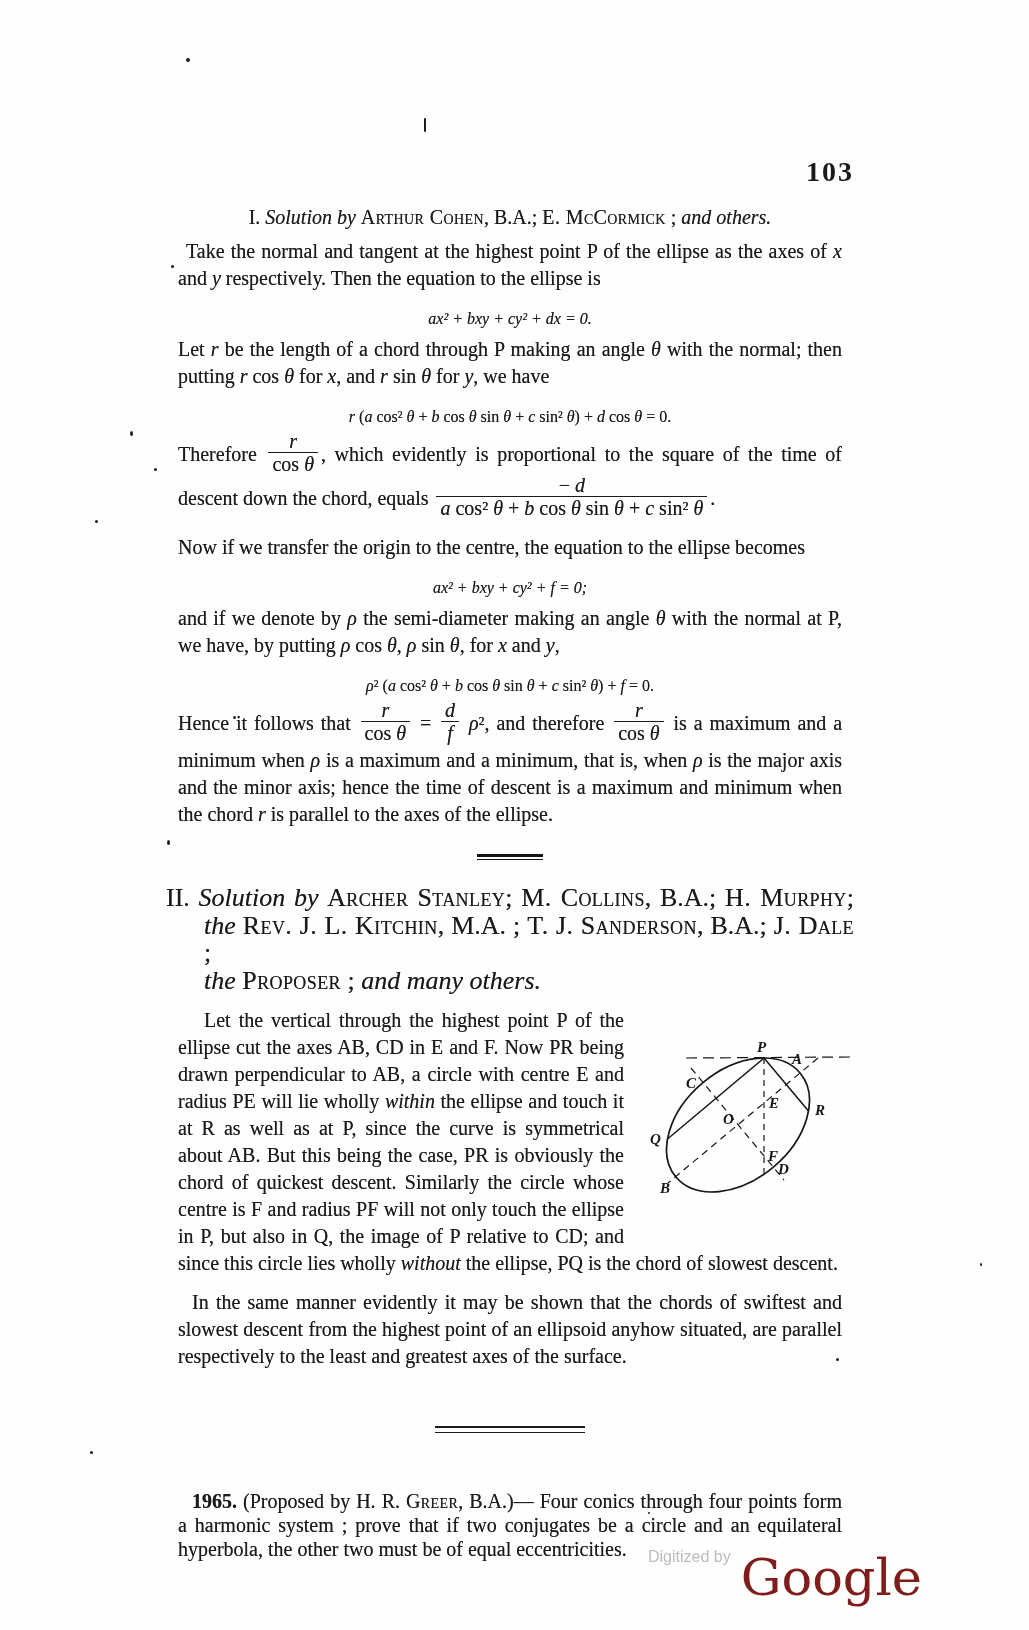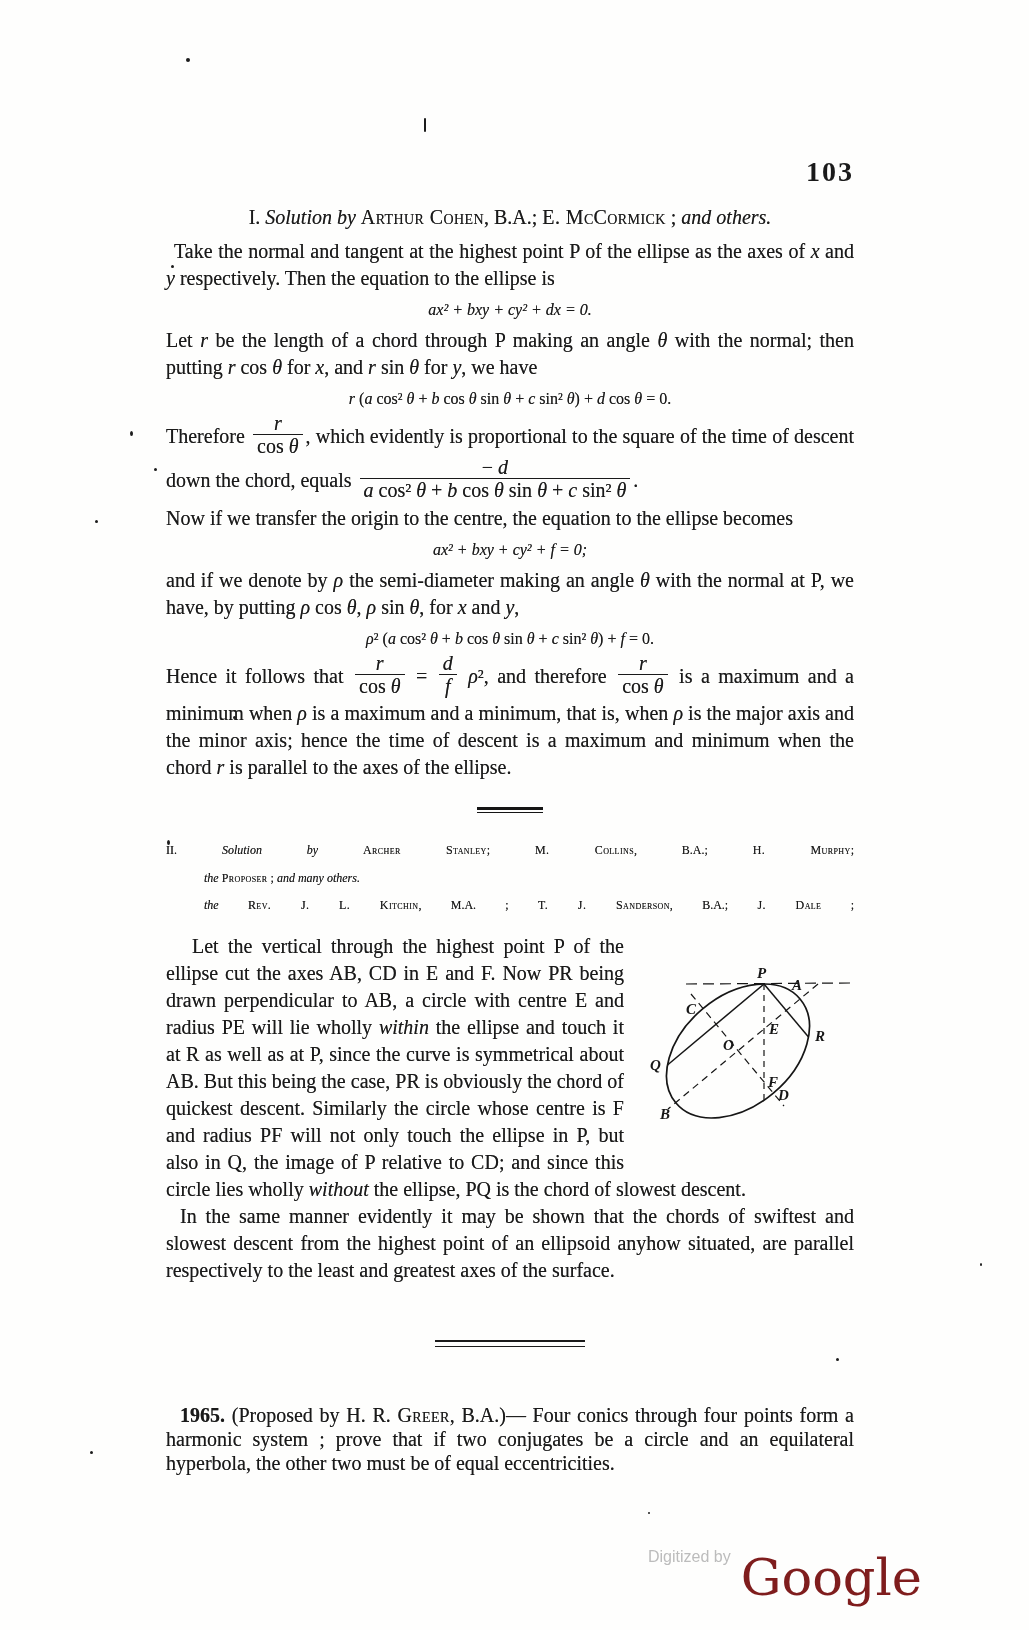--- a/index.html
+++ b/index.html
@@ -1,37 +1,37 @@
 <!DOCTYPE html>
 <html lang="en"><head>
 <meta charset="utf-8">
 <style>
   html,body{margin:0;padding:0;}
   .page{position:relative;width:1029px;height:1630px;background:#fefefdff;overflow:hidden;
         font-family:"Liberation Serif","DejaVu Serif",serif;color:#1a1a1a;}
   .content{position:absolute;left:166px;top:0;width:688px;}
   .pageno{padding-top:156px;text-align:right;font-size:28px;font-weight:bold;letter-spacing:2px;}
   .h1{margin-top:18px;text-align:center;font-size:20px;}
-  p{margin:0;font-size:20px;line-height:27px;text-align:justify;text-shadow:0 0 .4px rgba(10,10,10,.6);}
+  p{margin:12px;font-size:20px;line-height:27px;text-align:justify;text-shadow:0 0 .4px rgba(10,10,10,.6);}
   .h1,.h2line{text-shadow:0 0 .4px rgba(10,10,10,.6);}
   .ind8{text-indent:8px;margin-top:9px;}
   .ind0{margin-top:1px;}
   .ind14{text-indent:14px;}
   .ind26{text-indent:26px;}
   .eq{margin:3px 0;font-size:16px;line-height:29px;text-align:center;text-shadow:0 0 .4px rgba(10,10,10,.6);}
   .it{font-style:italic;}
   .sc{font-variant:small-caps;letter-spacing:.4px;}
   .bd{font-weight:bold;}
   .frac{display:inline-block;vertical-align:middle;text-align:center;margin:0 3px;transform:translateY(-3px);text-indent:0;}
   .frac .num{display:block;line-height:21px;padding:0 4px;}
   .frac .den{display:block;line-height:21px;padding:1px 4px 0;border-top:1.6px solid #1a1a1a;}
   .div1{width:66px;height:2px;border-top:3.2px solid #151515;border-bottom:1px solid #151515;margin:26px auto 24px;}
   .div2{width:150px;height:4px;border-top:2px solid #1b1b1b;border-bottom:1.8px solid #1b1b1b;margin:56px auto 56px;}
   .h2{margin-top:0;}
-  .h2line{font-size:12px;line-height:27.5px;margin-left:38px;}
+  .h2line{font-size:26px;line-height:27.5px;margin-left:38px;}
   .h2line.first{margin-left:0;}
   .h2line.jl{text-align:justify;text-align-last:justify;}
   .sec2{margin-top:13px;}
   .figure{float:right;margin:0 0 4px 14px;}
   .problem{line-height:24px;}
   .watermark{position:absolute;left:648px;top:1548px;display:flex;align-items:flex-start;gap:10px;}
   .wm-pre{font-family:"Liberation Sans","DejaVu Sans",sans-serif;font-size:16px;color:#bcbcbc;}
   .wm-logo{font-family:"DejaVu Serif","Liberation Serif",serif;font-size:51px;color:#7f1d1d;letter-spacing:0;}
   .spk{position:absolute;background:#1c1c1c;border-radius:50%;}
 </style>
@@ -62,22 +62,22 @@
     <p class="ind0"><span>and if we denote by </span><span class="it">ρ</span><span> the semi-diameter making an angle </span><span class="it">θ</span><span> with the normal at P, we have, by putting </span><span class="it">ρ</span><span> cos </span><span class="it">θ</span><span>, </span><span class="it">ρ</span><span> sin </span><span class="it">θ</span><span>, for </span><span class="it">x</span><span> and </span><span class="it">y</span><span>,</span></p>
 
     <div class="eq"><span class="it">ρ</span><span>² (</span><span class="it">a</span><span> cos² </span><span class="it">θ</span><span> + </span><span class="it">b</span><span> cos </span><span class="it">θ</span><span> sin </span><span class="it">θ</span><span> + </span><span class="it">c</span><span> sin² </span><span class="it">θ</span><span>) + </span><span class="it">f</span><span> = 0.</span></div>
 
     <p class="ind0"><span><span>Hence it follows that </span></span><span class="frac"><span class="num"><span class="it">r</span></span><span class="den"><span>cos </span><span class="it">θ</span></span></span><span><span> = </span></span><span class="frac"><span class="num"><span class="it">d</span></span><span class="den"><span class="it">f</span></span></span><span><span> </span><span class="it">ρ</span><span>², and therefore </span></span><span class="frac"><span class="num"><span class="it">r</span></span><span class="den"><span>cos </span><span class="it">θ</span></span></span><span><span> is a maximum and a minimum when </span><span class="it">ρ</span><span> is a maximum and a minimum, that is, when </span><span class="it">ρ</span><span> is the major axis and the minor axis; hence the time of descent is a maximum and minimum when the chord </span><span class="it">r</span><span> is parallel to the axes of the ellipse.</span></span></p>
 
     <div class="div1"></div>
 
     <div class="h2">
       <div class="h2line first jl"><span>II. </span><span class="it">Solution by </span><span class="sc">Archer Stanley</span><span>; </span><span class="sc">M. Collins</span><span>, B.A.; </span><span class="sc">H. Murphy</span><span>;</span></div>
+      <div class="h2line jl"><span class="it">the </span><span class="sc">Rev. J. L. Kitchin</span><span>, M.A. ; </span><span class="sc">T. J. Sanderson</span><span>, B.A.; </span><span class="sc">J. Dale</span><span> ;</span></div>
       <div class="h2line"><span class="it">the </span><span class="sc">Proposer</span><span> ; </span><span class="it">and many others.</span></div>
-      <div class="h2line jl"><span class="it">the </span><span class="sc">Rev. J. L. Kitchin</span><span>, M.A. ; </span><span class="sc">T. J. Sanderson</span><span>, B.A.; </span><span class="sc">J. Dale</span><span> ;</span></div>
     </div>
 
     <div class="sec2">
       <svg class="figure" width="216" height="224" viewBox="0 0 216 224" xmlns="http://www.w3.org/2000/svg">
         <g fill="none" stroke="#161616">
           <ellipse cx="100" cy="118" rx="81" ry="55" transform="rotate(-40 100 118)" stroke-width="1.7"></ellipse>
           <line x1="48" y1="51" x2="212" y2="50" stroke-dasharray="11 6" stroke-width="1.2"></line>
           <line x1="180" y1="51" x2="30" y2="176" stroke-dasharray="7 5" stroke-width="1.2"></line>
           <line x1="53" y1="61" x2="146" y2="173" stroke-dasharray="7 5" stroke-width="1.2"></line>
           <line x1="126" y1="51" x2="126" y2="172" stroke-dasharray="6 5" stroke-width="1.2"></line>

